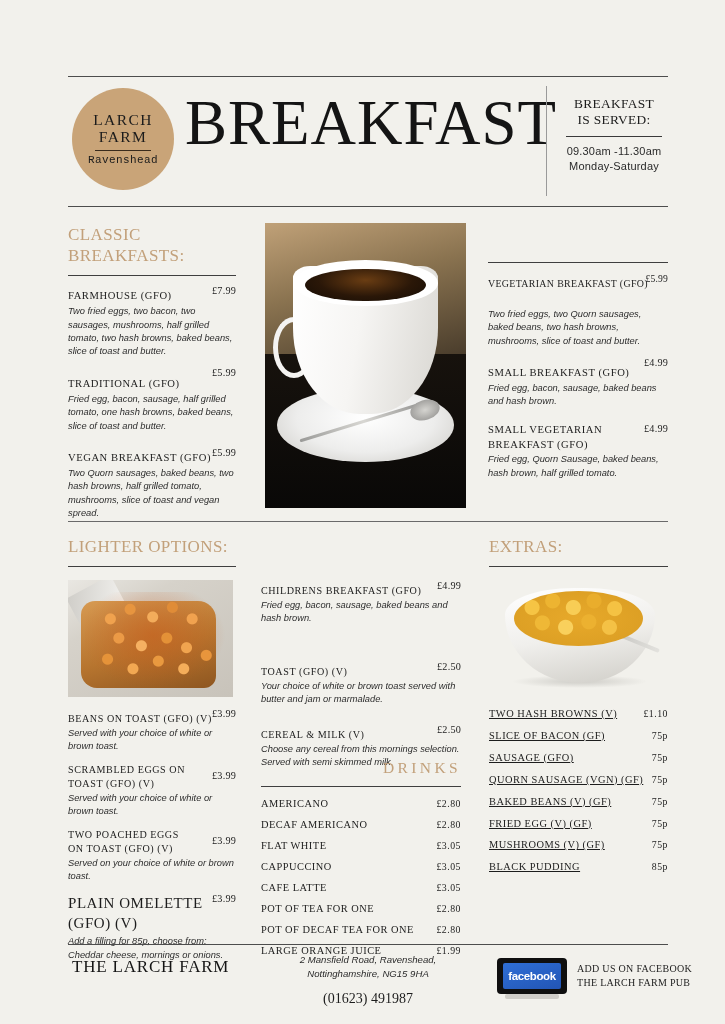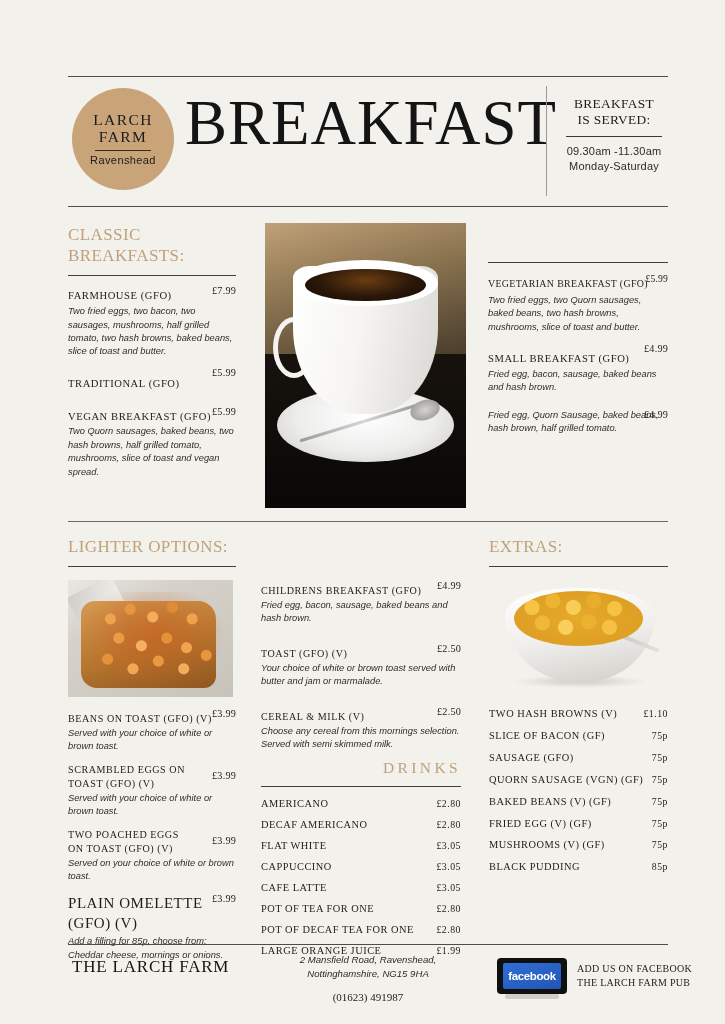--- a/index.html
+++ b/index.html
@@ -22,21 +22,21 @@
 
   #logo-badge{
     position:absolute;left:72px;top:88px;width:102px;height:102px;
     border-radius:50%;background:#c9a478;
     display:flex;flex-direction:column;align-items:center;justify-content:center;
     color:#1b1b1b;
   }
   #logo-badge .l1{font-size:15.5px;letter-spacing:1.4px;line-height:1.08;font-family:"Liberation Serif",serif;}
   #logo-badge .l2{font-size:15.5px;letter-spacing:1.4px;line-height:1.08;font-family:"Liberation Serif",serif;}
   #logo-badge .bar{width:56px;height:0;border-top:1px solid #3a2b1c;margin:4px 0 3px;}
-  #logo-badge .l3{font-size:11px;letter-spacing:.4px;font-family:Liberation Sans, sans-serif;}
+  #logo-badge .l3{font-size:11px;letter-spacing:.4px;font-family:Liberation Mono, monospace;}
 
   #main-title{
     position:absolute;left:185px;top:92px;width:360px;
     font-size:63px;line-height:1;letter-spacing:1px;
     color:#141414;font-family:"Liberation Serif",serif;
     white-space:nowrap;
   }
   #subtitle{
     position:absolute;left:188px;top:173px;width:355px;
     font-size:10.5px;letter-spacing:5.2px;color:#c2a582;
@@ -151,30 +151,30 @@
     background:linear-gradient(90deg,#b6b5b1,#e3e2de);transform:rotate(22deg);border-radius:3px;}
   #img-cereal .shadow{position:absolute;left:10%;bottom:6%;width:80%;height:10%;
     background:radial-gradient(ellipse,rgba(120,118,112,.30),rgba(120,118,112,0) 70%);}
 
   
   #drinks-title{color:#c2a07a;font-size:15.5px;letter-spacing:3.4px;text-align:right;}
   .drink-row{position:relative;font-size:10.4px;letter-spacing:.5px;color:#1d1d1d;line-height:1;margin-bottom:10.6px;}
   .drink-row .dpr{position:absolute;right:0;top:0;font-size:9.8px;}
 
   
-  .extra-row{position:relative;font-size:10.4px;letter-spacing:.5px;color:#1d1d1d;line-height:1;margin-bottom:11.5px;}
+  .extra-row{position:relative;font-size:10.4px;letter-spacing:.5px;color:#1d1d1d;line-height:1;margin-bottom:11.5px;text-decoration:underline;}
   .extra-row .epr{position:absolute;right:0;top:0;font-size:9.8px;}
 
   
   #foot-rule{position:absolute;left:68px;top:944px;width:600px;}
   #foot-name{position:absolute;left:72px;top:957px;font-size:17px;letter-spacing:.8px;color:#141414;}
   #foot-addr{position:absolute;left:268px;top:953px;width:200px;text-align:center;
     font-size:9.6px;line-height:1.45;font-style:italic;color:#2a2a2a;font-family:"Liberation Sans",sans-serif;}
   #foot-phone{position:absolute;left:268px;top:991px;width:200px;text-align:center;
-    font-size:11px;color:#1d1d1d;}
+    font-size:14px;color:#1d1d1d;}
   #fb-badge{position:absolute;left:497px;top:958px;width:70px;height:36px;
     background:#0f0f0f;border-radius:4px;display:flex;align-items:center;justify-content:center;}
   #fb-badge .screen{width:58px;height:26px;background:linear-gradient(160deg,#2f6fd6,#2255b5);
     display:flex;align-items:center;justify-content:center;border-radius:2px;}
   #fb-badge .fbw{color:#fff;font-size:11.5px;font-weight:bold;font-family:"Liberation Sans",sans-serif;letter-spacing:-.4px;}
   #fb-stand{position:absolute;left:505px;top:994px;width:54px;height:5px;background:#cfcdc8;border-radius:2px;}
   #fb-text{position:absolute;left:577px;top:962px;width:130px;font-size:10px;line-height:1.42;
     letter-spacing:.3px;color:#1d1d1d;}
 </style>
 </head>
@@ -215,20 +215,21 @@
         <span class="pr">£7.99</span>
       </div>
       <div class="ds">Two fried eggs, two bacon, two sausages, mushrooms, half grilled tomato, two hash browns, baked beans, slice of toast and butter.</div>
     </div>
 
     <div class="item" style="margin-top:14px;">
       <div class="row">
         <span class="nm">TRADITIONAL  (GFO)</span>
         <span class="pr" style="top:-6px;">£5.99</span>
       </div>
+      <div class="ds">Fried egg, bacon, sausage, half grilled tomato, one hash browns, baked beans, slice of toast and butter.</div>
     </div>
 
     <div class="item" style="margin-top:14px;">
       <div class="row">
         <span class="nm">VEGAN BREAKFAST (GFO)</span>
         <span class="pr">£5.99</span>
       </div>
       <div class="ds">Two Quorn sausages, baked beans, two hash browns, half grilled tomato, mushrooms, slice of toast and vegan spread.</div>
     </div>
   </div>
@@ -248,33 +249,34 @@
   </div>
 
   <div style="position:absolute;left:488px;top:262px;width:180px;">
     <div class="sec-rule" style="margin-bottom:10px;"></div>
 
     <div class="item">
       <div class="row">
         <span class="nm" style="font-size:9.9px;letter-spacing:.35px;">VEGETARIAN BREAKFAST (GFO)</span>
         <span class="pr" style="font-size:9.6px;">£5.99</span>
       </div>
-      <div class="ds" style="margin-top:3px;">Two fried eggs, two Quorn sausages, baked beans, two hash browns, mushrooms, slice of toast and butter.</div>
+      <div class="ds" style="margin-top:17px;">Two fried eggs, two Quorn sausages, baked beans, two hash browns, mushrooms, slice of toast and butter.</div>
     </div>
 
     <div class="item" style="margin-top:14px;">
       <div class="row">
         <span class="nm">SMALL BREAKFAST (GFO)</span>
         <span class="pr" style="top:-5px;">£4.99</span>
       </div>
       <div class="ds">Fried egg, bacon, sausage, baked beans and hash brown.</div>
     </div>
 
     <div class="item" style="margin-top:14px;">
       <div class="row">
+        <span class="nm" style="display:inline-block;width:128px;">SMALL VEGETARIAN BREAKFAST (GFO)</span>
         <span class="pr">£4.99</span>
       </div>
       <div class="ds">Fried egg, Quorn Sausage, baked beans, hash brown, half grilled tomato.</div>
     </div>
   </div>
 
   <div class="hrule-thin" style="position:absolute;left:68px;top:521px;width:600px;"></div>
 
   <div style="position:absolute;left:489px;top:537px;width:179px;">
     <div class="sec-head">EXTRAS:</div>
@@ -340,21 +342,21 @@
 
   <div style="position:absolute;left:261px;top:580px;width:200px;">
     <div class="item">
       <div class="row">
         <span class="nm" style="font-size:10.1px;">CHILDRENS BREAKFAST (GFO)</span>
         <span class="pr">£4.99</span>
       </div>
       <div class="ds">Fried egg, bacon, sausage, baked beans and hash brown.</div>
     </div>
 
-    <div class="item" style="margin-top:17px;">
+    <div class="item" style="margin-top:35px;">
       <div class="row">
         <span class="nm" style="font-size:10.1px;">TOAST (GFO) (V)</span>
         <span class="pr">£2.50</span>
       </div>
       <div class="ds">Your choice of white or brown toast served with butter and jam or marmalade.</div>
     </div>
 
     <div class="item" style="margin-top:17px;">
       <div class="row">
         <span class="nm" style="font-size:10.1px;">CEREAL &amp; MILK (V)</span>

